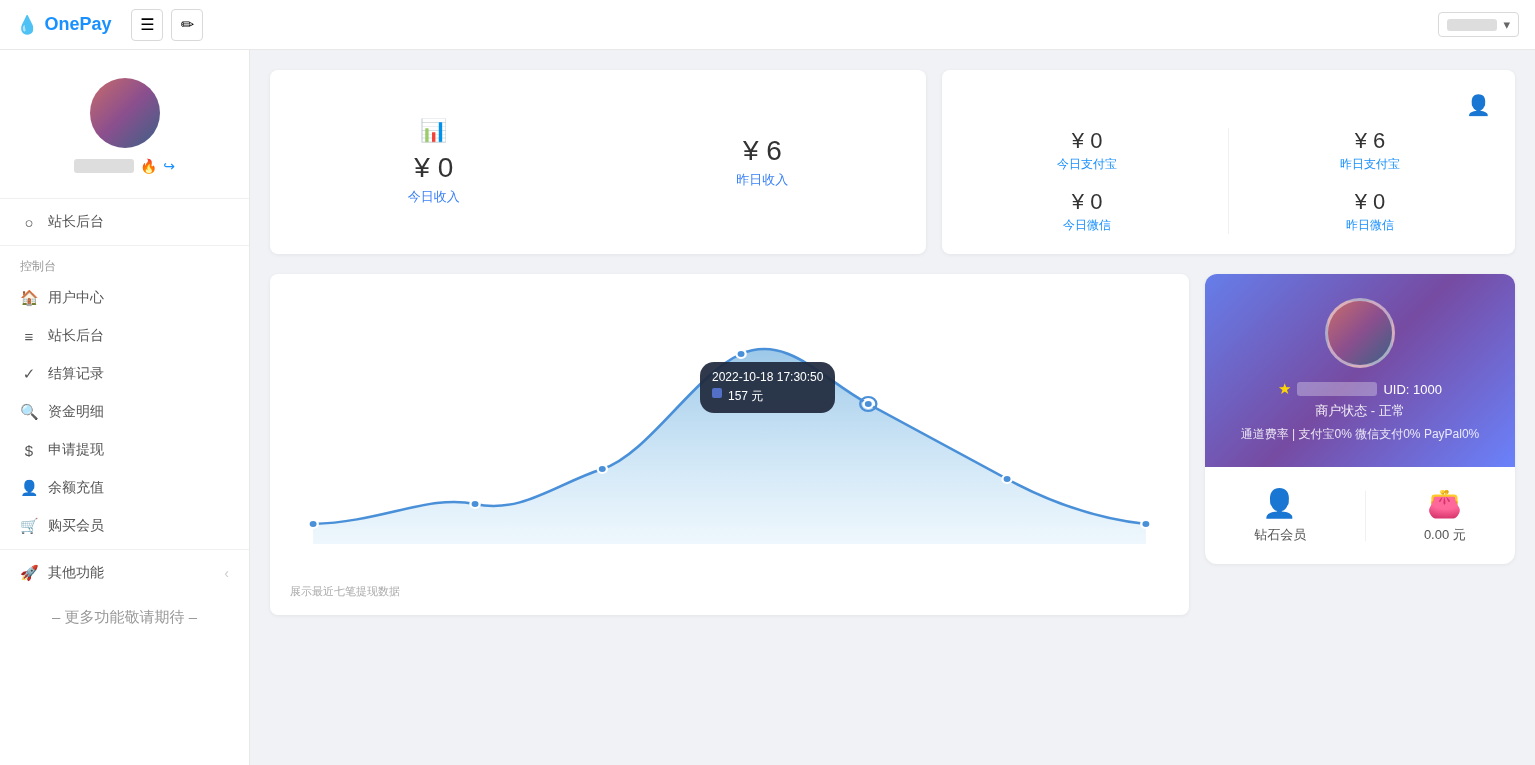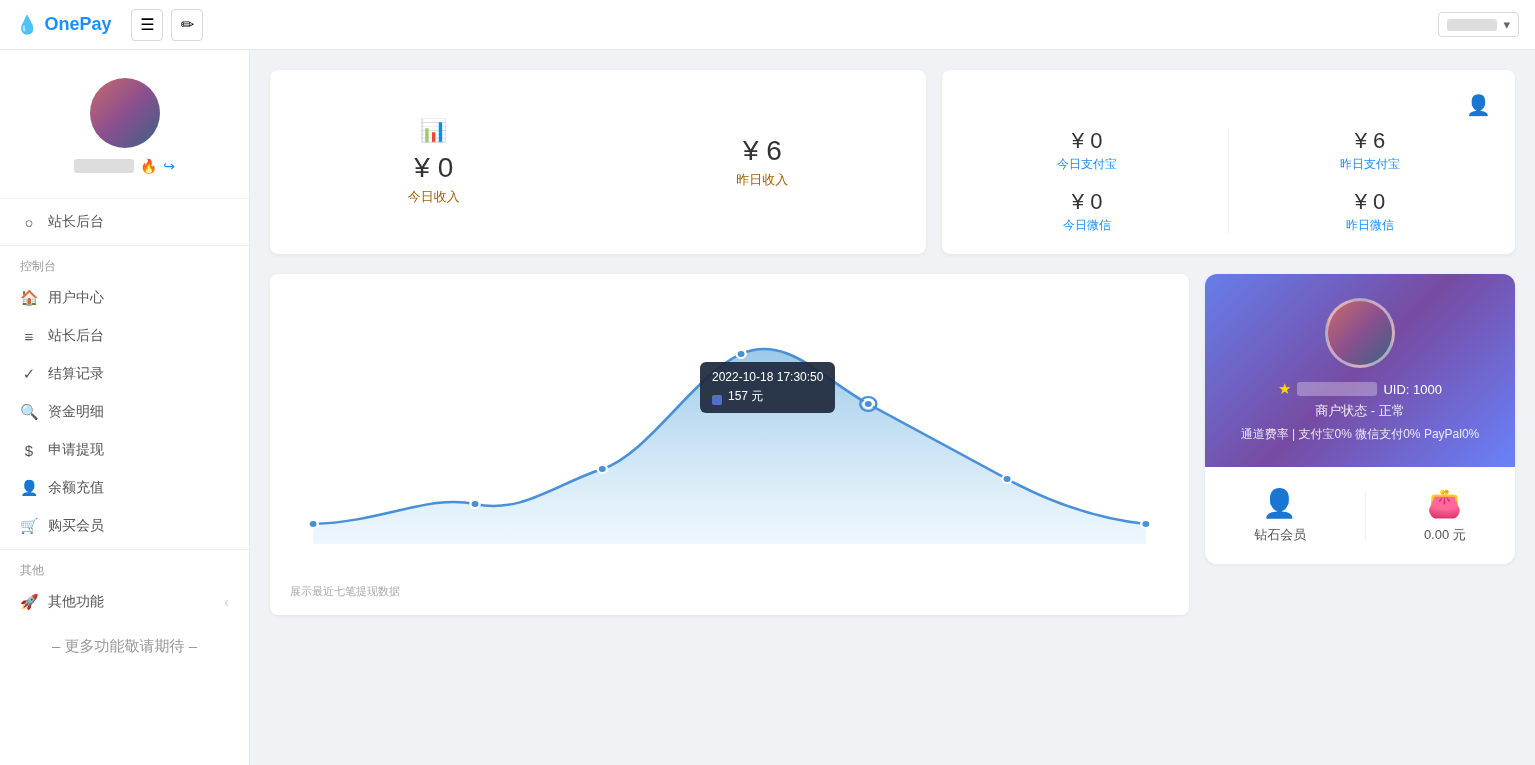--- a/index.html
+++ b/index.html
@@ -69,21 +69,21 @@
       display: flex; gap: 16px; margin-bottom: 20px;
     }
     .stats-card {
       background: #fff; border-radius: 8px; padding: 20px 24px;
       flex: 1; box-shadow: 0 1px 4px rgba(0,0,0,0.06);
       display: flex; flex-direction: column; align-items: center; justify-content: center;
       min-height: 100px;
     }
     .stats-card-divider { width: 1px; background: #f0f0f0; }
     .stats-amount { font-size: 28px; font-weight: 500; color: #333; margin-bottom: 4px; }
-    .stats-label { font-size: 13px; color: #a16207; }
+    .stats-label { font-size: 13px; color: #3b82f6; }
     .stats-card-wide {
       background: #fff; border-radius: 8px; padding: 20px 24px;
       flex: 1.2; box-shadow: 0 1px 4px rgba(0,0,0,0.06);
     }
     .stats-card-icon { font-size: 24px; color: #ccc; text-align: right; margin-bottom: 8px; }
     .stats-sub-row { display: flex; justify-content: space-around; gap: 20px; }
     .stats-sub-item { text-align: center; flex: 1; }
     .stats-sub-amount { font-size: 22px; font-weight: 500; color: #333; margin-bottom: 2px; }
     .stats-sub-label { font-size: 12px; color: #1890ff; }
 
@@ -149,27 +149,27 @@
     }
     .footer-brand { color: #1890ff; }
 
     
     .chart-svg { width: 100%; height: 100%; }
 
     
     .chart-tooltip {
       position: absolute;
       background: rgba(30,40,60,0.92);
-      color: #fff; border-radius: 6px;
+      color: #fff; border-radius: 14px;
       padding: 8px 12px; font-size: 12px;
       top: 88px; left: 430px;
       pointer-events: none;
     }
     .chart-tooltip-date { margin-bottom: 4px; }
-    .chart-tooltip-value { display: flex; align-items: flex-end; gap: 6px; }
+    .chart-tooltip-value { display: flex; align-items: flex-start; gap: 6px; }
     .chart-tooltip-dot { width: 10px; height: 10px; background: #5470c6; border-radius: 2px; display: inline-block; }
   </style>
 </head>
 <body>
 
 <header class="header">
   <div style="display:flex;align-items:center;gap:20px;">
     <div class="header-logo">
       <span style="color:#1890ff;">💧</span>
       <span>OnePay</span>
@@ -228,21 +228,20 @@
   <div class="sidebar-item">
     <span class="sidebar-item-icon">👤</span>
     <span class="sidebar-item-label">余额充值</span>
   </div>
   <div class="sidebar-item">
     <span class="sidebar-item-icon">🛒</span>
     <span class="sidebar-item-label">购买会员</span>
   </div>
 
   <div class="sidebar-divider"></div>
-  <div class="sidebar-section-label">其他</div>
 
   <div class="sidebar-item">
     <span class="sidebar-item-icon">🚀</span>
     <span class="sidebar-item-label">其他功能</span>
     <span style="margin-left:auto;color:#ccc;">‹</span>
   </div>
 
   <div class="sidebar-more">– 更多功能敬请期待 –</div>
 </aside>
 

